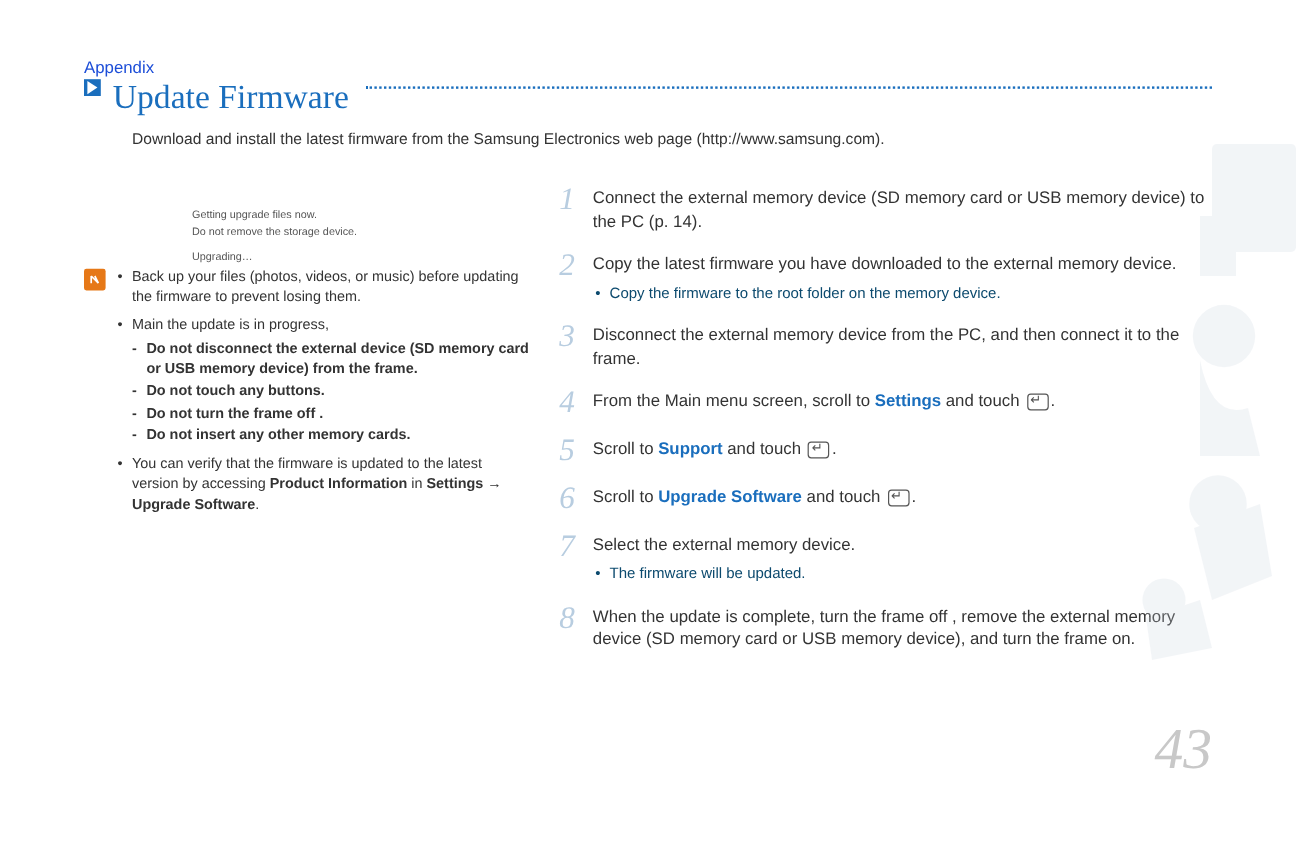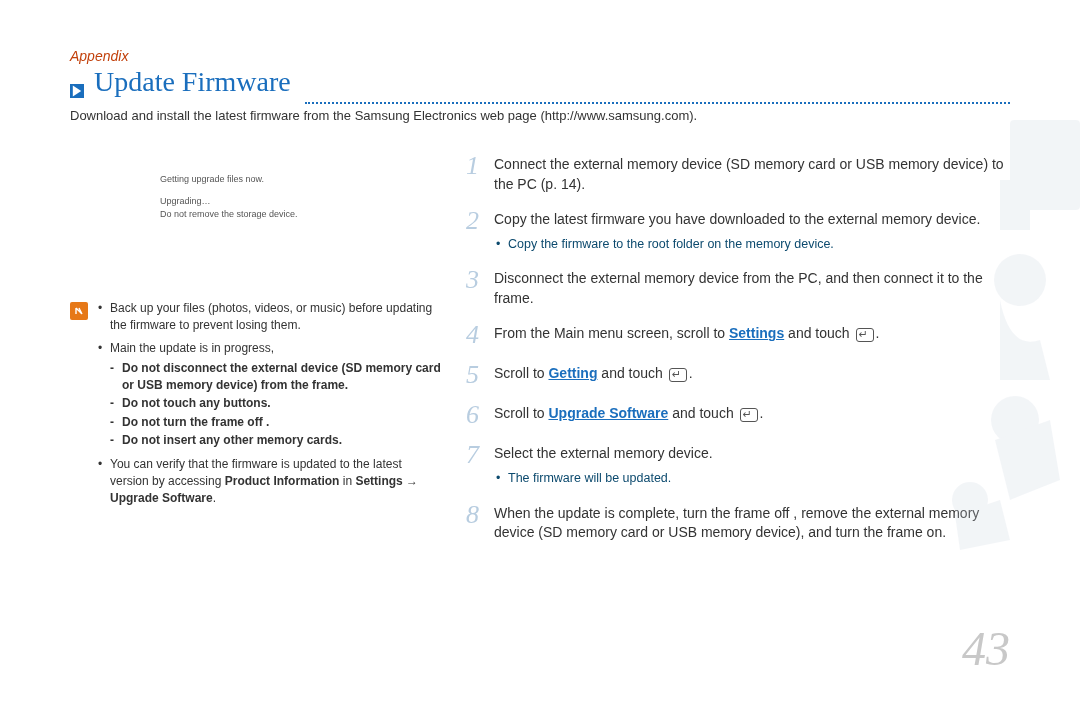--- a/index.html
+++ b/index.html
@@ -12,27 +12,26 @@
     position: relative;
     overflow: hidden;
   }
   .page {
     padding: 48px 70px 40px 70px;
     position: relative;
     height: 100%;
   }
   .section-label {
     font-size: 14px;
-    color: #c2410c;
-    font-style: italic;
+    color: #1d4ed8;
     margin-bottom: 2px;
   }
   .title-row {
     display: flex;
-    align-items: flex-end;
+    align-items: flex-start;
     margin-bottom: 10px;
   }
   .title-icon {
     width: 14px;
     height: 14px;
     background: #1a6ebd;
     display: inline-flex;
     align-items: center;
     justify-content: center;
     margin-right: 10px;
@@ -50,32 +49,32 @@
     margin-left: 14px;
     border-top: 2px dotted #1a6ebd;
     height: 0;
     position: relative;
     top: 6px;
   }
   .intro {
     font-size: 13px;
     color: #333;
     margin-bottom: 28px;
+    margin-left: 40px;
   }
   .content {
     display: flex;
     gap: 24px;
   }
   .left-col {
     width: 372px;
     padding-top: 22px;
   }
   .status-box {
     margin-left: 90px;
-    margin-bottom: 78px;
   }
   .status-line {
     font-size: 9px;
     color: #555;
     line-height: 1.5;
   }
   .note-block {
     display: flex;
     gap: 10px;
     margin-bottom: 2px;
@@ -155,21 +154,21 @@
     margin-top: 6px;
     padding-left: 14px;
     position: relative;
   }
   .step-body .sub::before {
     content: "•";
     position: absolute;
     left: 2px;
     top: 0;
   }
-  .kw { color: #1a6ebd; font-weight: bold; text-decoration: underline; }
+  .kw { color: #1a6ebd; font-weight: bold; }
   .enter-icon {
     display: inline-block;
     width: 18px;
     height: 14px;
     border: 1px solid #555;
     border-radius: 3px;
     vertical-align: middle;
     position: relative;
     margin: 0 2px;
   }
@@ -177,21 +176,21 @@
     content: "↵";
     position: absolute;
     left: 2px;
     top: -2px;
     font-size: 11px;
     color: #555;
   }
   .page-number {
     position: absolute;
     right: 70px;
-    bottom: 36px;
+    bottom: 60px;
     font-size: 48px;
     font-family: Georgia, serif;
     font-style: italic;
     color: #c8c8c8;
   }
   .bg-art {
     position: absolute;
     right: 0;
     top: 120px;
     width: 180px;
@@ -217,22 +216,22 @@
     <h1 class="title">Update Firmware</h1>
     <span class="dotted-line"></span>
   </div>
 
   <p class="intro">Download and install the latest firmware from the Samsung Electronics web page (http://www.samsung.com).</p>
 
   <div class="content">
     <div class="left-col">
       <div class="status-box">
         <div class="status-line">Getting upgrade files now.</div>
+        <div class="status-line">Do not remove the storage device.</div>
         <div class="status-line" style="margin-top:8px">Upgrading…</div>
-        <div class="status-line">Do not remove the storage device.</div>
       </div>
 
       <div class="note-block">
         <div class="note-icon">
           <svg viewBox="0 0 12 12">
               <path d="M3 3 L3 9 M6 3 L9 9 M3 3 L9 9" stroke="#fff" stroke-width="1.4" fill="none"></path>
               <rect x="1" y="1" width="10" height="10" fill="none"></rect>
             </svg>
         </div>
         <div class="note-list">
@@ -273,21 +272,21 @@
       </div>
       <div class="step">
         <div class="step-num">4</div>
         <div class="step-body">
           <span>From the Main menu screen, scroll to </span><span class="kw">Settings</span><span> and touch </span><span class="enter-icon"></span>.
         </div>
       </div>
       <div class="step">
         <div class="step-num">5</div>
         <div class="step-body">
-          <span>Scroll to </span><span class="kw">Getting</span><span> and touch </span><span class="enter-icon"></span>.
+          <span>Scroll to </span><span class="kw">Support</span><span> and touch </span><span class="enter-icon"></span>.
         </div>
       </div>
       <div class="step">
         <div class="step-num">6</div>
         <div class="step-body">
           <span>Scroll to </span><span class="kw">Upgrade Software</span><span> and touch </span><span class="enter-icon"></span>.
         </div>
       </div>
       <div class="step">
         <div class="step-num">7</div>

